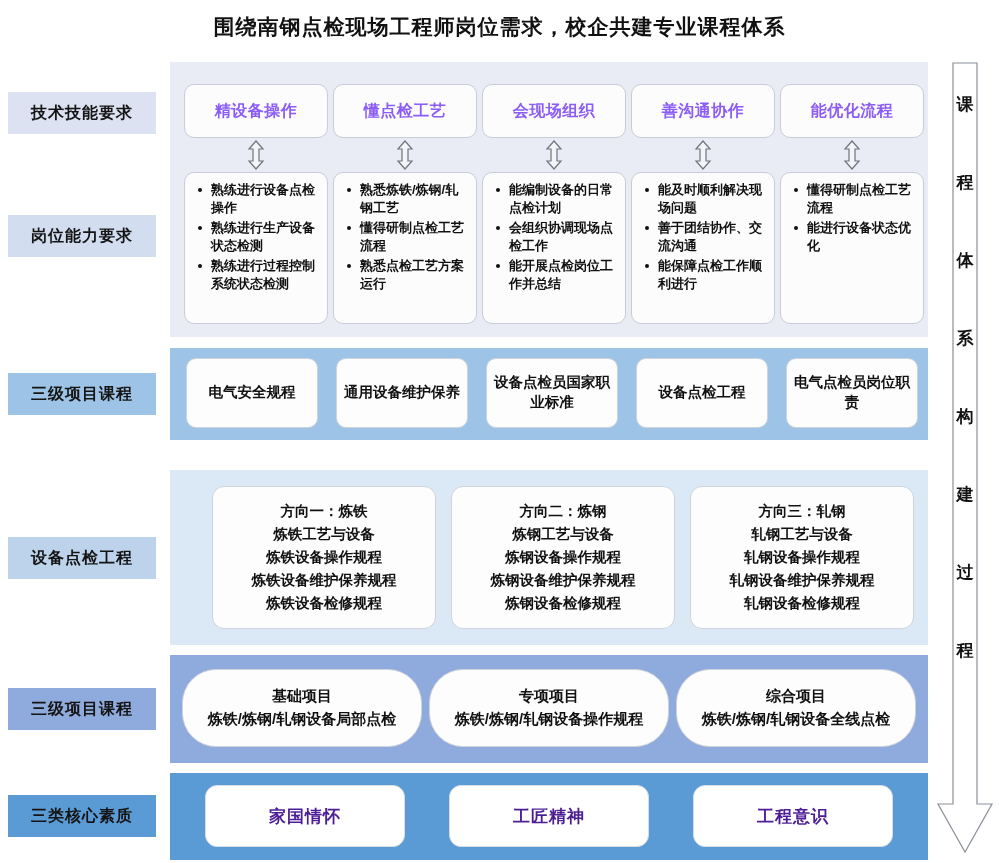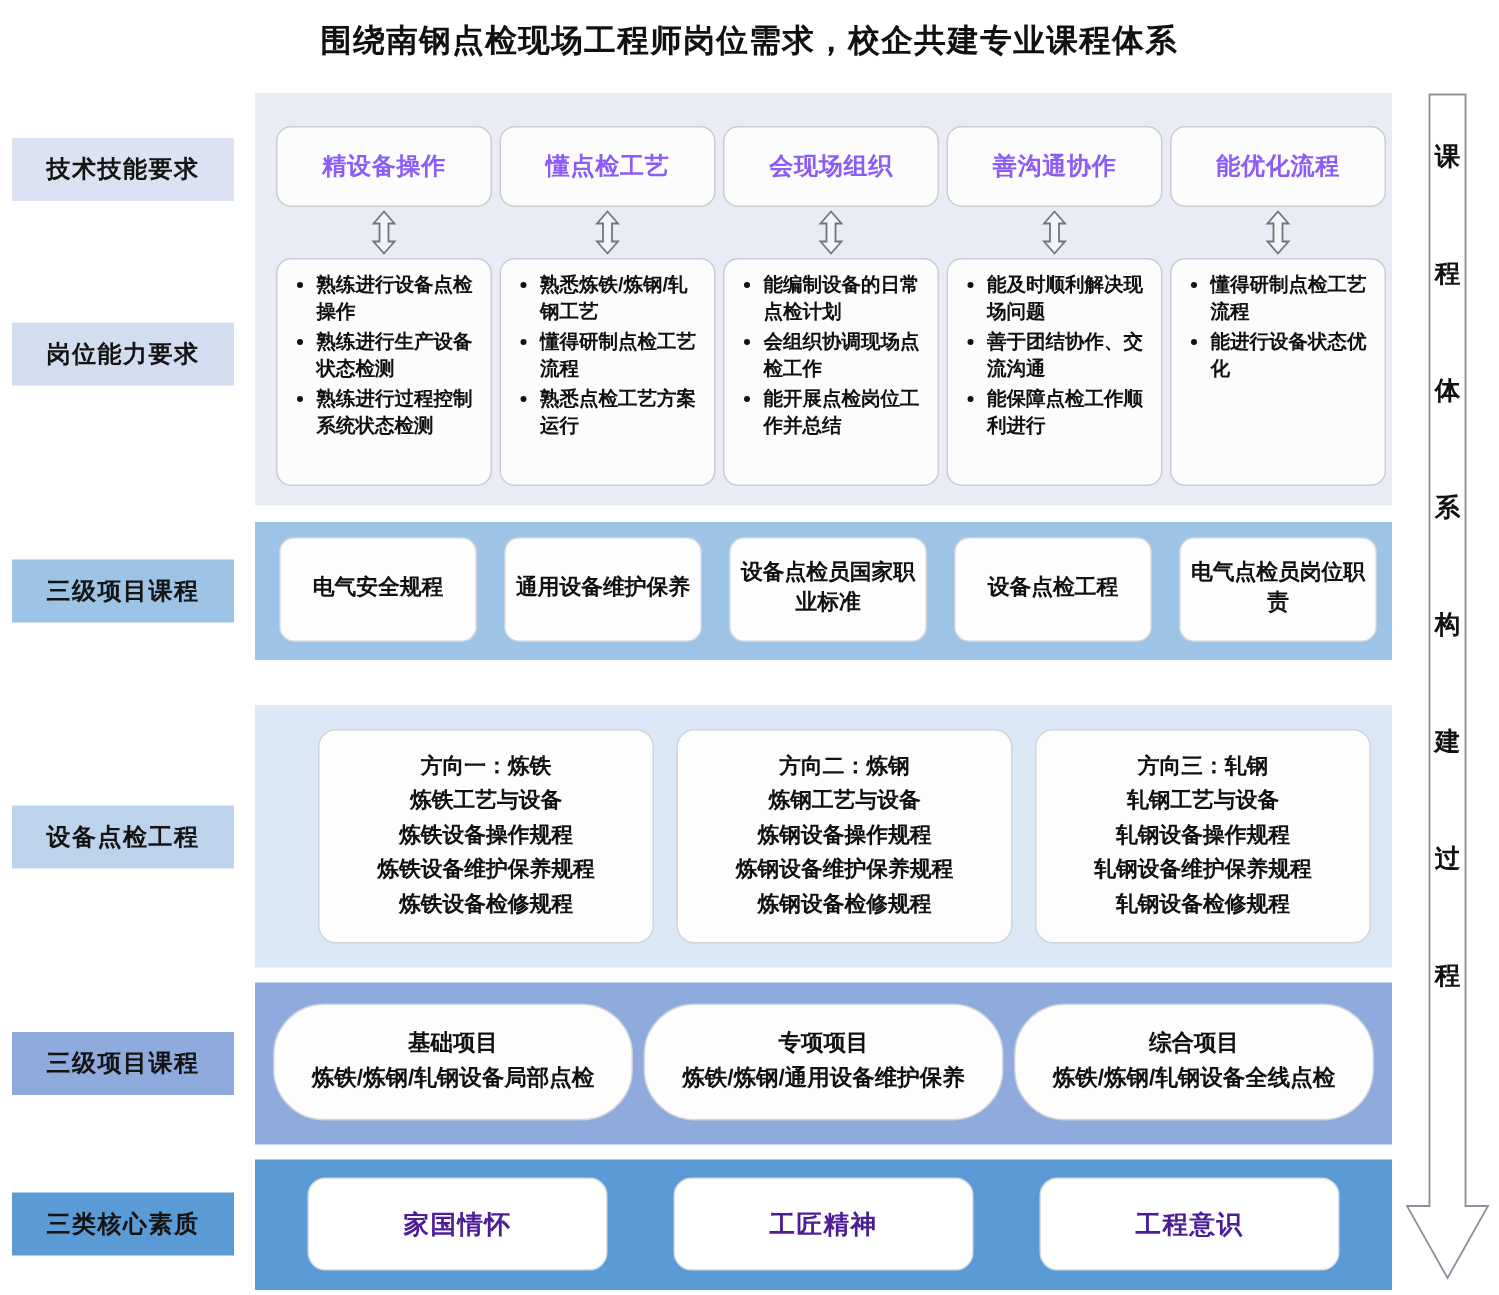--- a/index.html
+++ b/index.html
@@ -391,21 +391,21 @@
     </div>
   </div>
 
   <div class="band" id="band-project">
     <div class="proj-box" style="left:12px; width:240px;">
       <div>基础项目</div>
       <div>炼铁/炼钢/轧钢设备局部点检</div>
     </div>
     <div class="proj-box" style="left:259px; width:240px;">
       <div>专项项目</div>
-      <div>炼铁/炼钢/通用设备维护保养</div>
+      <div>炼铁/炼钢/轧钢设备操作规程</div>
     </div>
     <div class="proj-box" style="left:506px; width:240px;">
       <div>综合项目</div>
       <div>炼铁/炼钢/轧钢设备全线点检</div>
     </div>
   </div>
 
   <div class="band" id="band-core">
     <div class="core-box" style="left:35px; width:200px;">
       <span>家国情怀</span>

